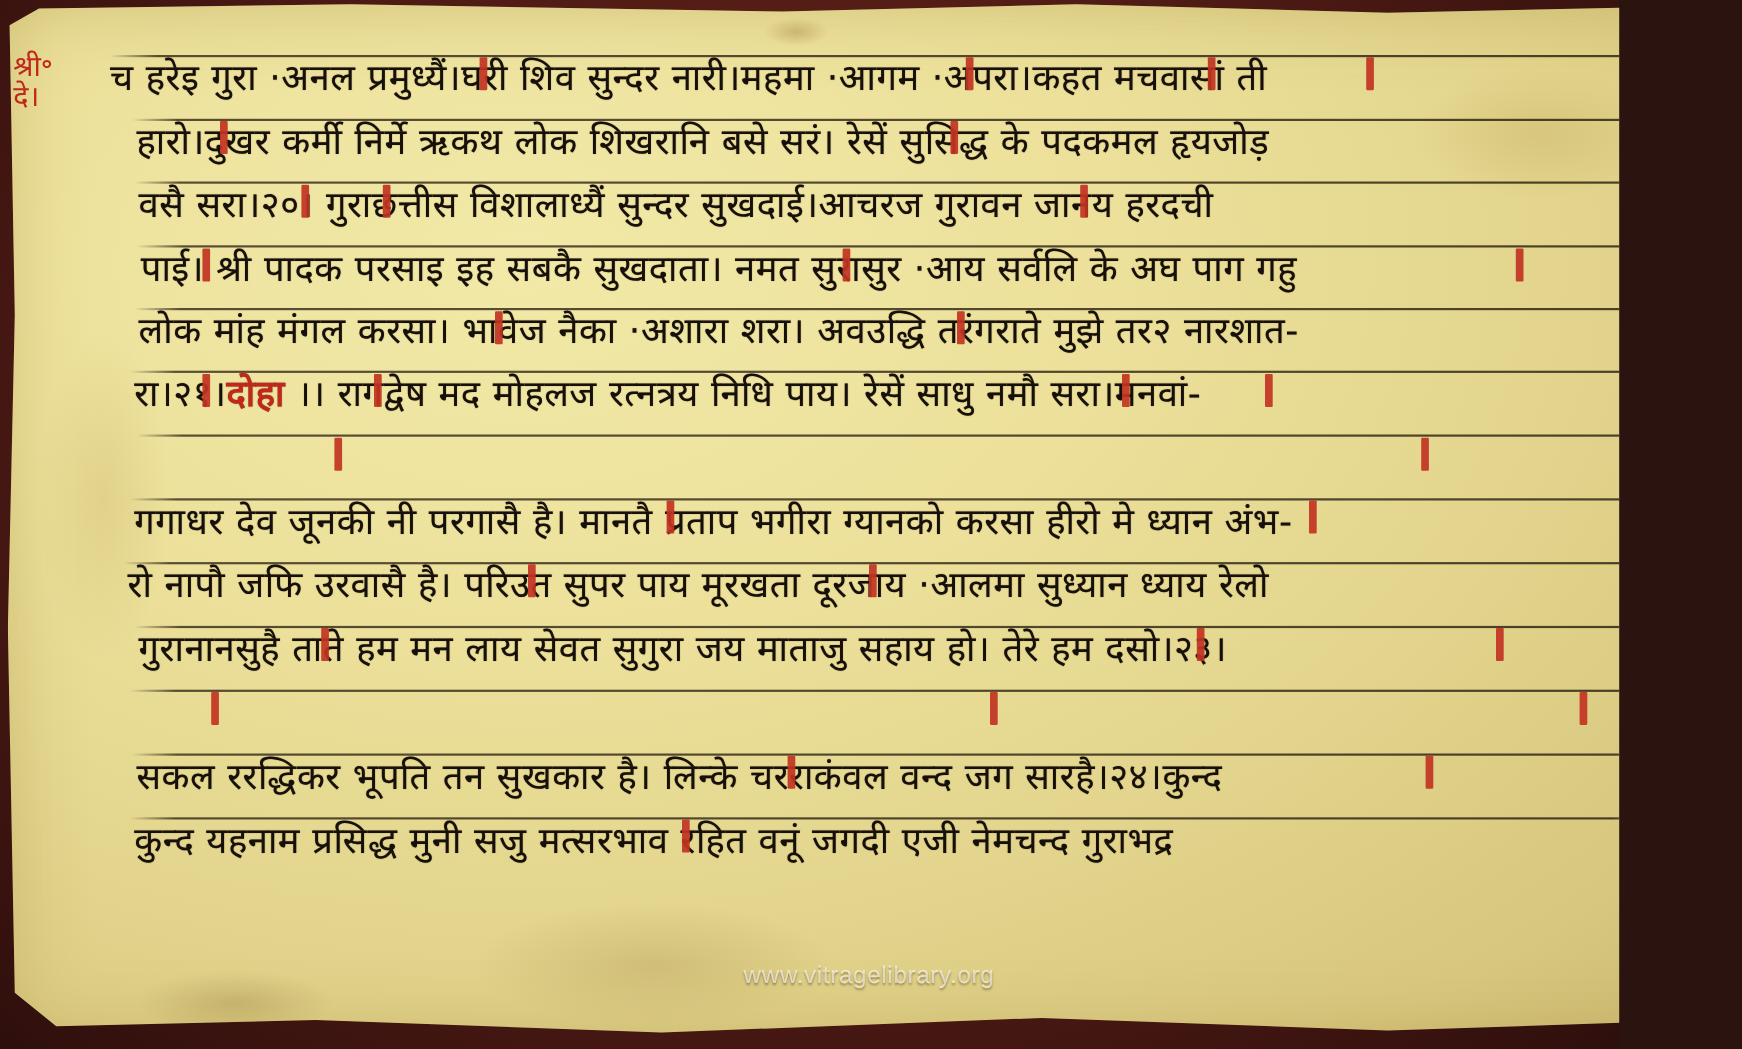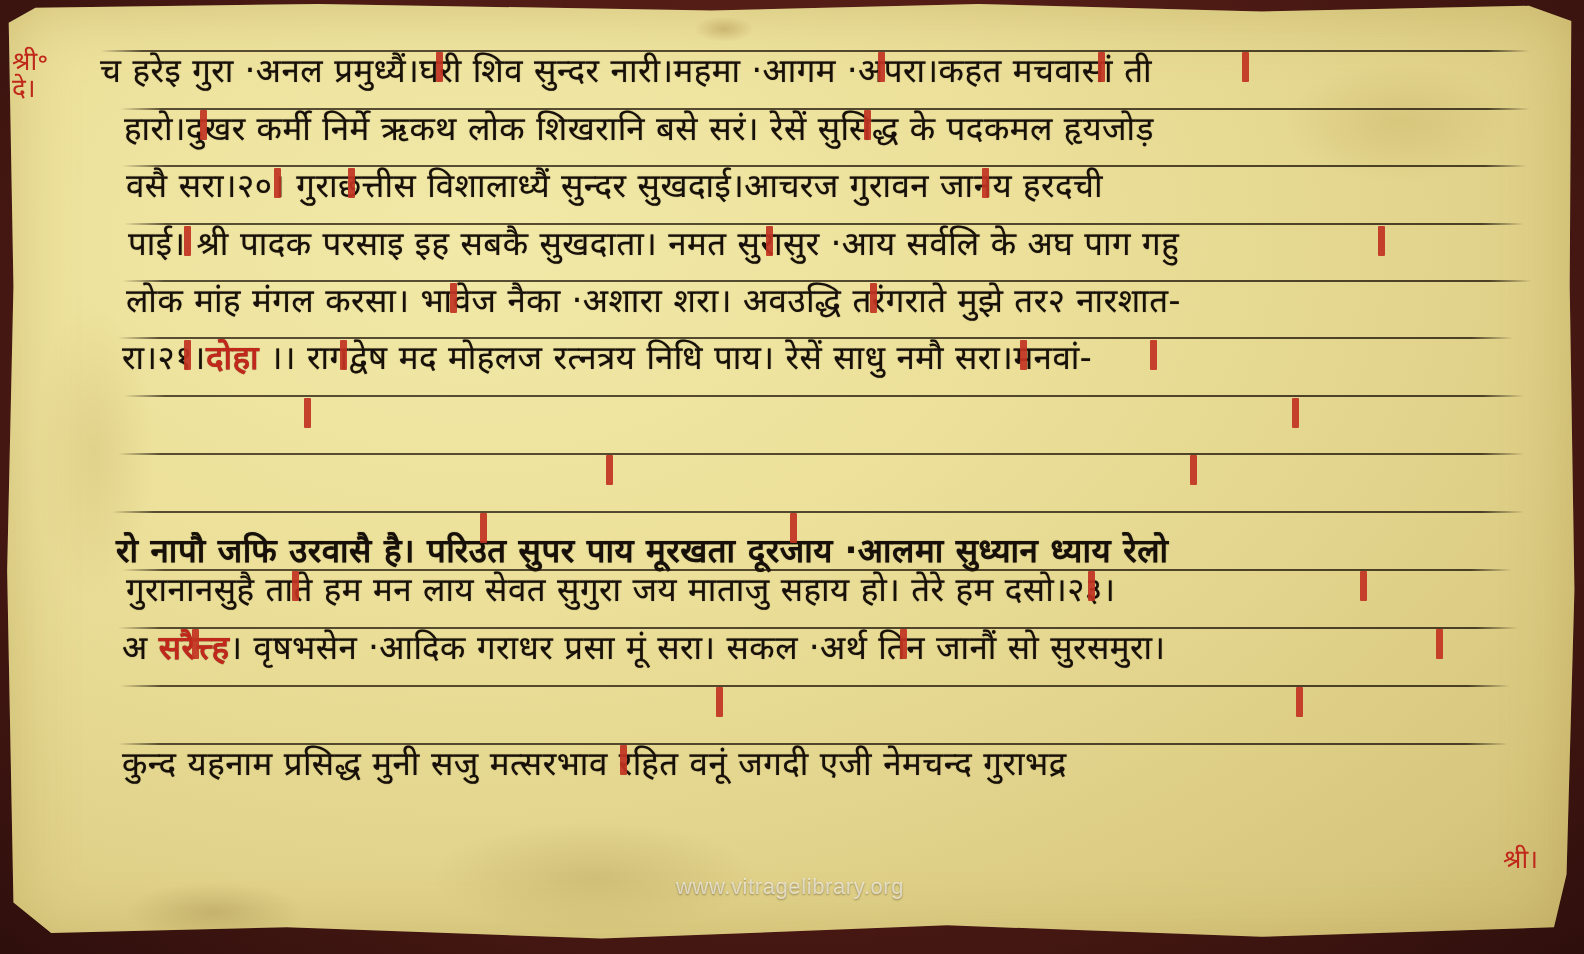--- a/index.html
+++ b/index.html
@@ -9,21 +9,21 @@
   }
   body {
     width: 1584px;
     height: 954px;
     overflow: hidden;
     font-family: "Liberation Sans", sans-serif;
   }
 
   #page {
     position: relative;
-    width: 1584px;
+    width: 1472px;
     height: 954px;
     background: #0f172a;
     overflow: hidden;
   }
 
   
   .backdrop {
     position: absolute;
     inset: 0;
     background:
@@ -163,31 +163,32 @@
 
       <div class="rule" style="left:118px; top:278px; width:1410px;"></div>
       <div class="line" id="l4" style="top:282px; left:122px;">लोक मांह मंगल करसा। भावेज नैका ·अशारा शरा। अवउद्धि तरंगराते मुझे तर२ नारशात-</div>
 
       <div class="rule" style="left:114px; top:335px; width:1395px;"></div>
       <div class="line" id="l5" style="top:339px; left:118px;">रा।२१।<span class="red">दोहा</span> ।। रागद्वेष मद मोहलज रत्नत्रय निधि पाय। रेसें साधु नमौ सरा।मनवां-</div>
 
       <div class="rule" style="left:120px; top:393px; width:1400px;"></div>
 
       <div class="rule" style="left:114px; top:451px; width:1406px;"></div>
+      <div class="line" id="l7" style="top:455px; left:118px;">गगाधर देव जूनकी नी परगासै है। मानतै प्रताप भगीरा ग्यानको करसा हीरो मे ध्यान अंभ-</div>
 
       <div class="rule" style="left:108px; top:509px; width:1412px;"></div>
-      <div class="line" id="l8" style="top:532px; left:112px;font-weight:bold;">रो नापौ जफि उरवासै है। परिउत सुपर पाय मूरखता दूरजाय ·आलमा सुध्यान ध्याय रेलो</div>
+      <div class="line" id="l8" style="top:513px; left:112px;">रो नापौ जफि उरवासै है। परिउत सुपर पाय मूरखता दूरजाय ·आलमा सुध्यान ध्याय रेलो</div>
 
       <div class="rule" style="left:118px; top:567px; width:1390px;"></div>
       <div class="line" id="l9" style="top:571px; left:122px;">गुरानानसुहै ताते हम मन लाय सेवत सुगुरा जय माताजु सहाय हो। तेरे हम दसो।२३।</div>
 
       <div class="rule" style="left:114px; top:625px; width:1400px;"></div>
-      <div class="line" id="l10" style="top:629px; left:118px;">अ <span class="red">सरैत्त्ह</span>। वृषभसेन ·आदिक गराधर प्रसा मूं सरा। सकल ·अर्थ तिन जानौं सो सुरसमुरा।</div>
 
       <div class="rule" style="left:116px; top:683px; width:1390px;"></div>
+      <div class="line" id="l11" style="top:687px; left:120px;">सकल ररद्धिकर भूपति तन सुखकार है। लिन्के चरराकंवल वन्द जग सारहै।२४।कुन्द</div>
 
       <div class="rule" style="left:114px; top:741px; width:1390px;"></div>
       <div class="line" id="l12" style="top:745px; left:118px;">कुन्द यहनाम प्रसिद्ध मुनी सजु मत्सरभाव रहित वनूं जगदी एजी नेमचन्द गुराभद्र</div>
 
       <div class="redmark" style="left:432px; top:50px; height:30px;"></div>
       <div class="redmark" style="left:874px; top:50px; height:30px;"></div>
       <div class="redmark" style="left:1094px; top:50px; height:30px;"></div>
       <div class="redmark" style="left:1238px; top:50px; height:30px;"></div>
 
       <div class="redmark" style="left:196px; top:108px; height:30px;"></div>

